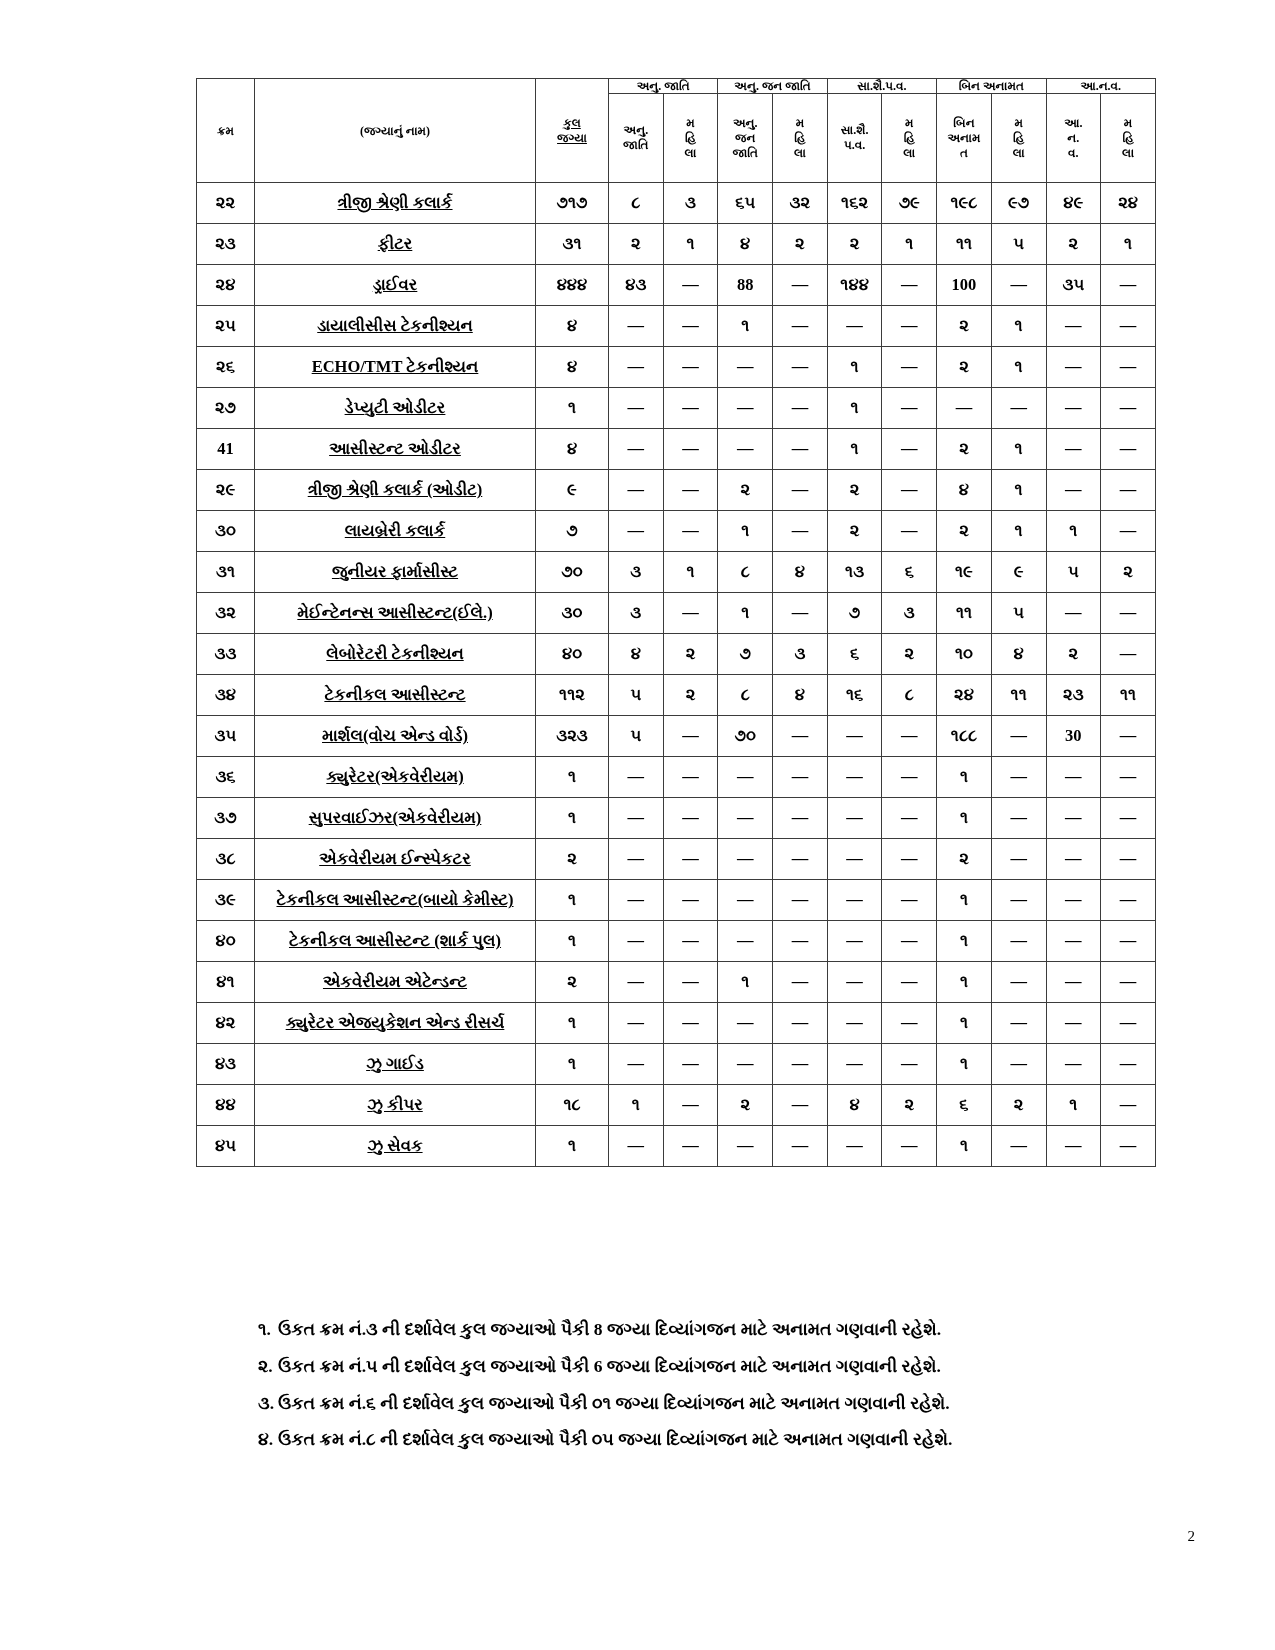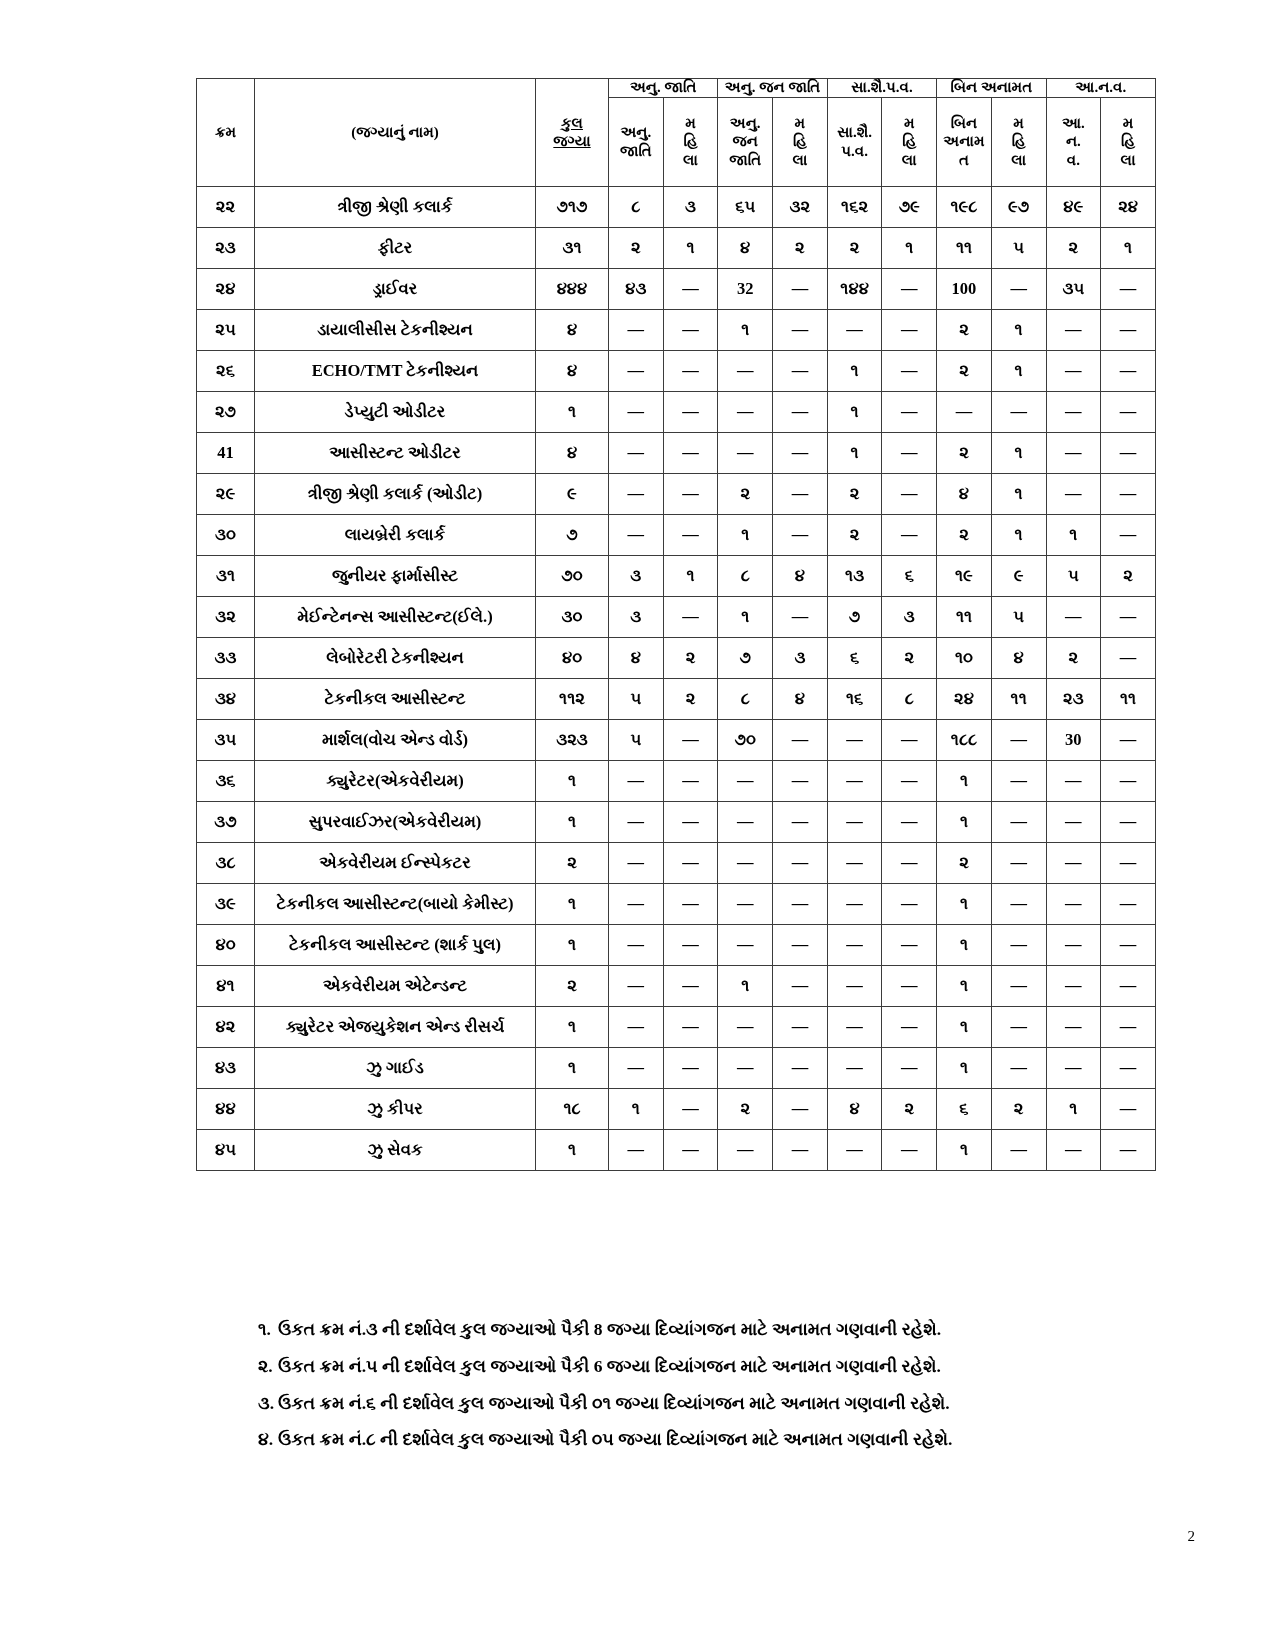--- a/index.html
+++ b/index.html
@@ -41,21 +41,21 @@
     border: 1.4px solid #3b3b3b;
     text-align: center;
     vertical-align: middle;
     font-weight: bold;
     padding: 0;
     line-height: 1.18;
   }
 
   
   table.vacancy th {
-    font-size: 15px;
+    font-size: 12px;
     font-weight: bold;
   }
 
   th.h-krm      { width: 57px;  }
   th.h-name     { width: 280px; font-family: Liberation Serif, serif; }
   th.h-total    { width: 72px; text-decoration: underline;  }
   th.h-cat      { width: 55px;  }
   th.h-mahila   { width: 42px;  }
   th.h-cat-wide { width: 66px;  }
   th.h-cat-nr   { width: 85px;  }
@@ -77,21 +77,21 @@
     line-height: 1.25;
   }
 
   
   table.vacancy td {
     font-size: 16.5px;
     height: 40px;
   }
 
   td.c-krm   { font-size: 16px; }
-  td.c-name  { font-size: 16.5px; padding: 3px 4px; }
+  td.c-name  { font-size: 16.5px; padding: 3px 4px; text-decoration: underline; }
   td.c-num   { font-size: 16.5px; }
 
   
   .notes {
     position: absolute;
     left: 196px;
     top: 1318px;
     width: 960px;
   }
   .note-row {
@@ -225,21 +225,21 @@
             <td class="c-num">૫</td>
             <td class="c-num">૨</td>
             <td class="c-num">૧</td>
           </tr>
           <tr>
             <td class="c-krm">૨૪</td>
             <td class="c-name">ડ્રાઈવર</td>
             <td class="c-num">૪૪૪</td>
             <td class="c-num">૪૩</td>
             <td class="c-num">—</td>
-            <td class="c-num">32</td>
+            <td class="c-num">88</td>
             <td class="c-num">—</td>
             <td class="c-num">૧૪૪</td>
             <td class="c-num">—</td>
             <td class="c-num">100</td>
             <td class="c-num">—</td>
             <td class="c-num">૩૫</td>
             <td class="c-num">—</td>
           </tr>
           <tr>
             <td class="c-krm">૨૫</td>

